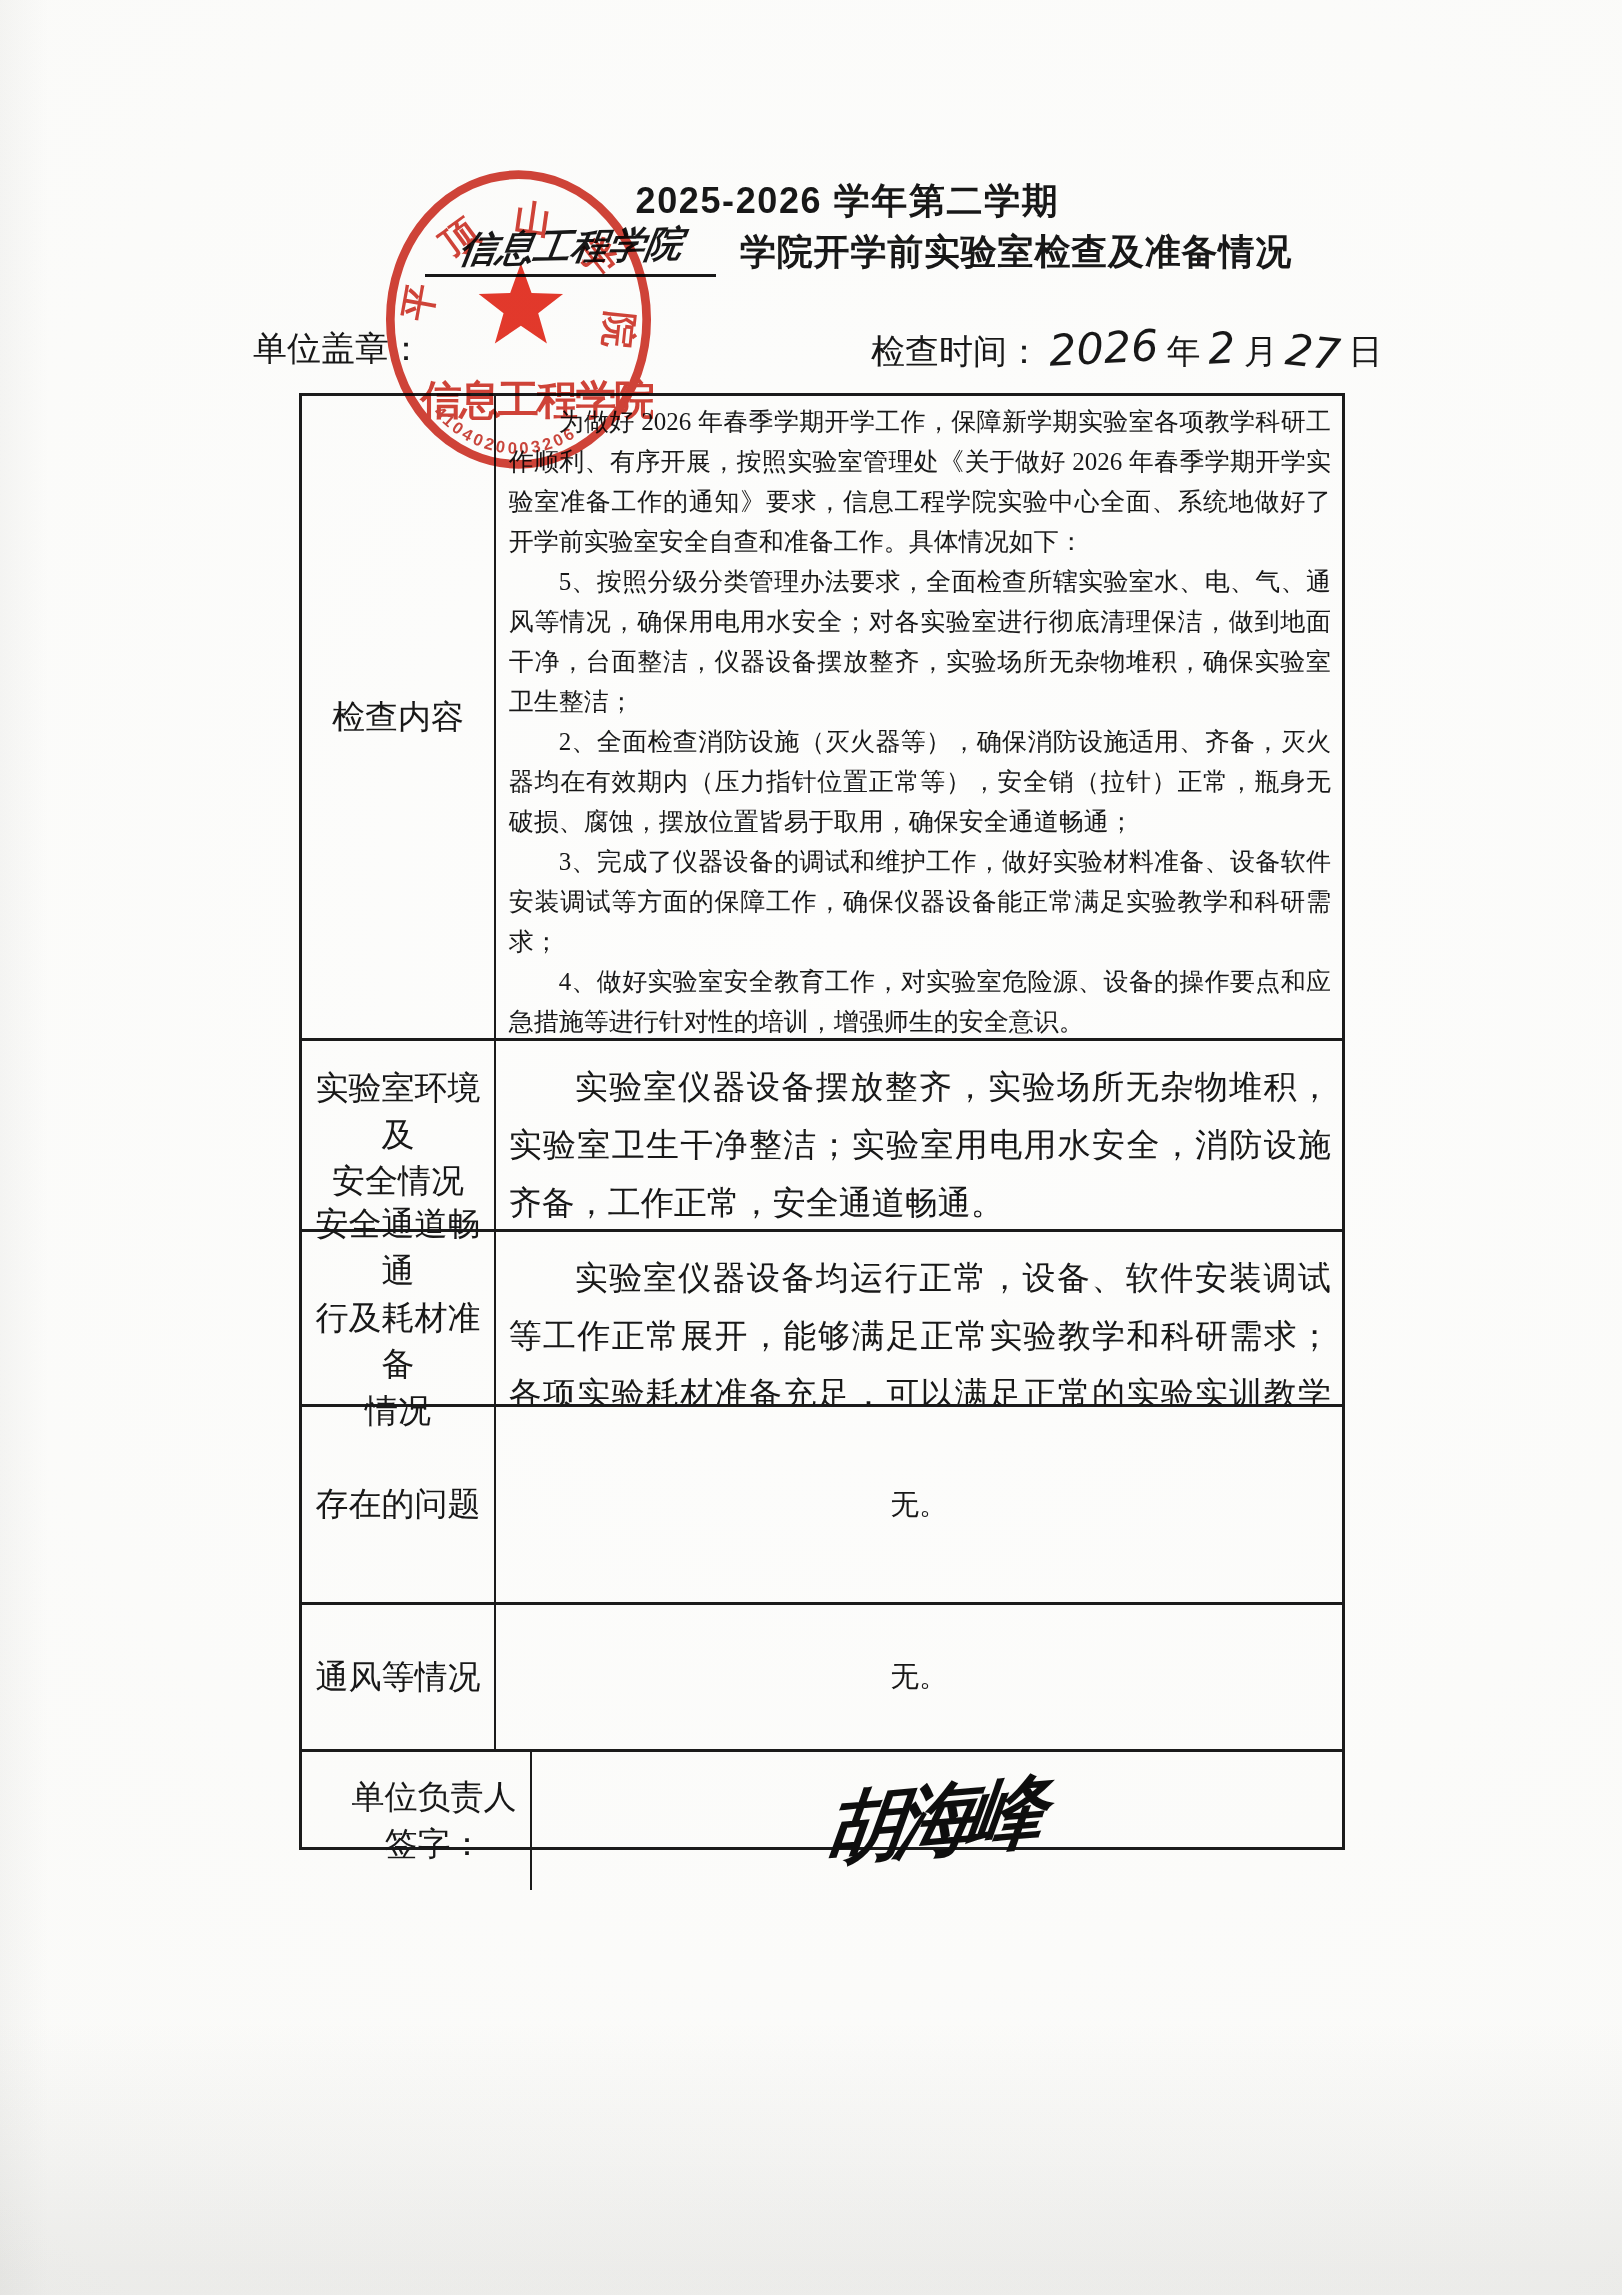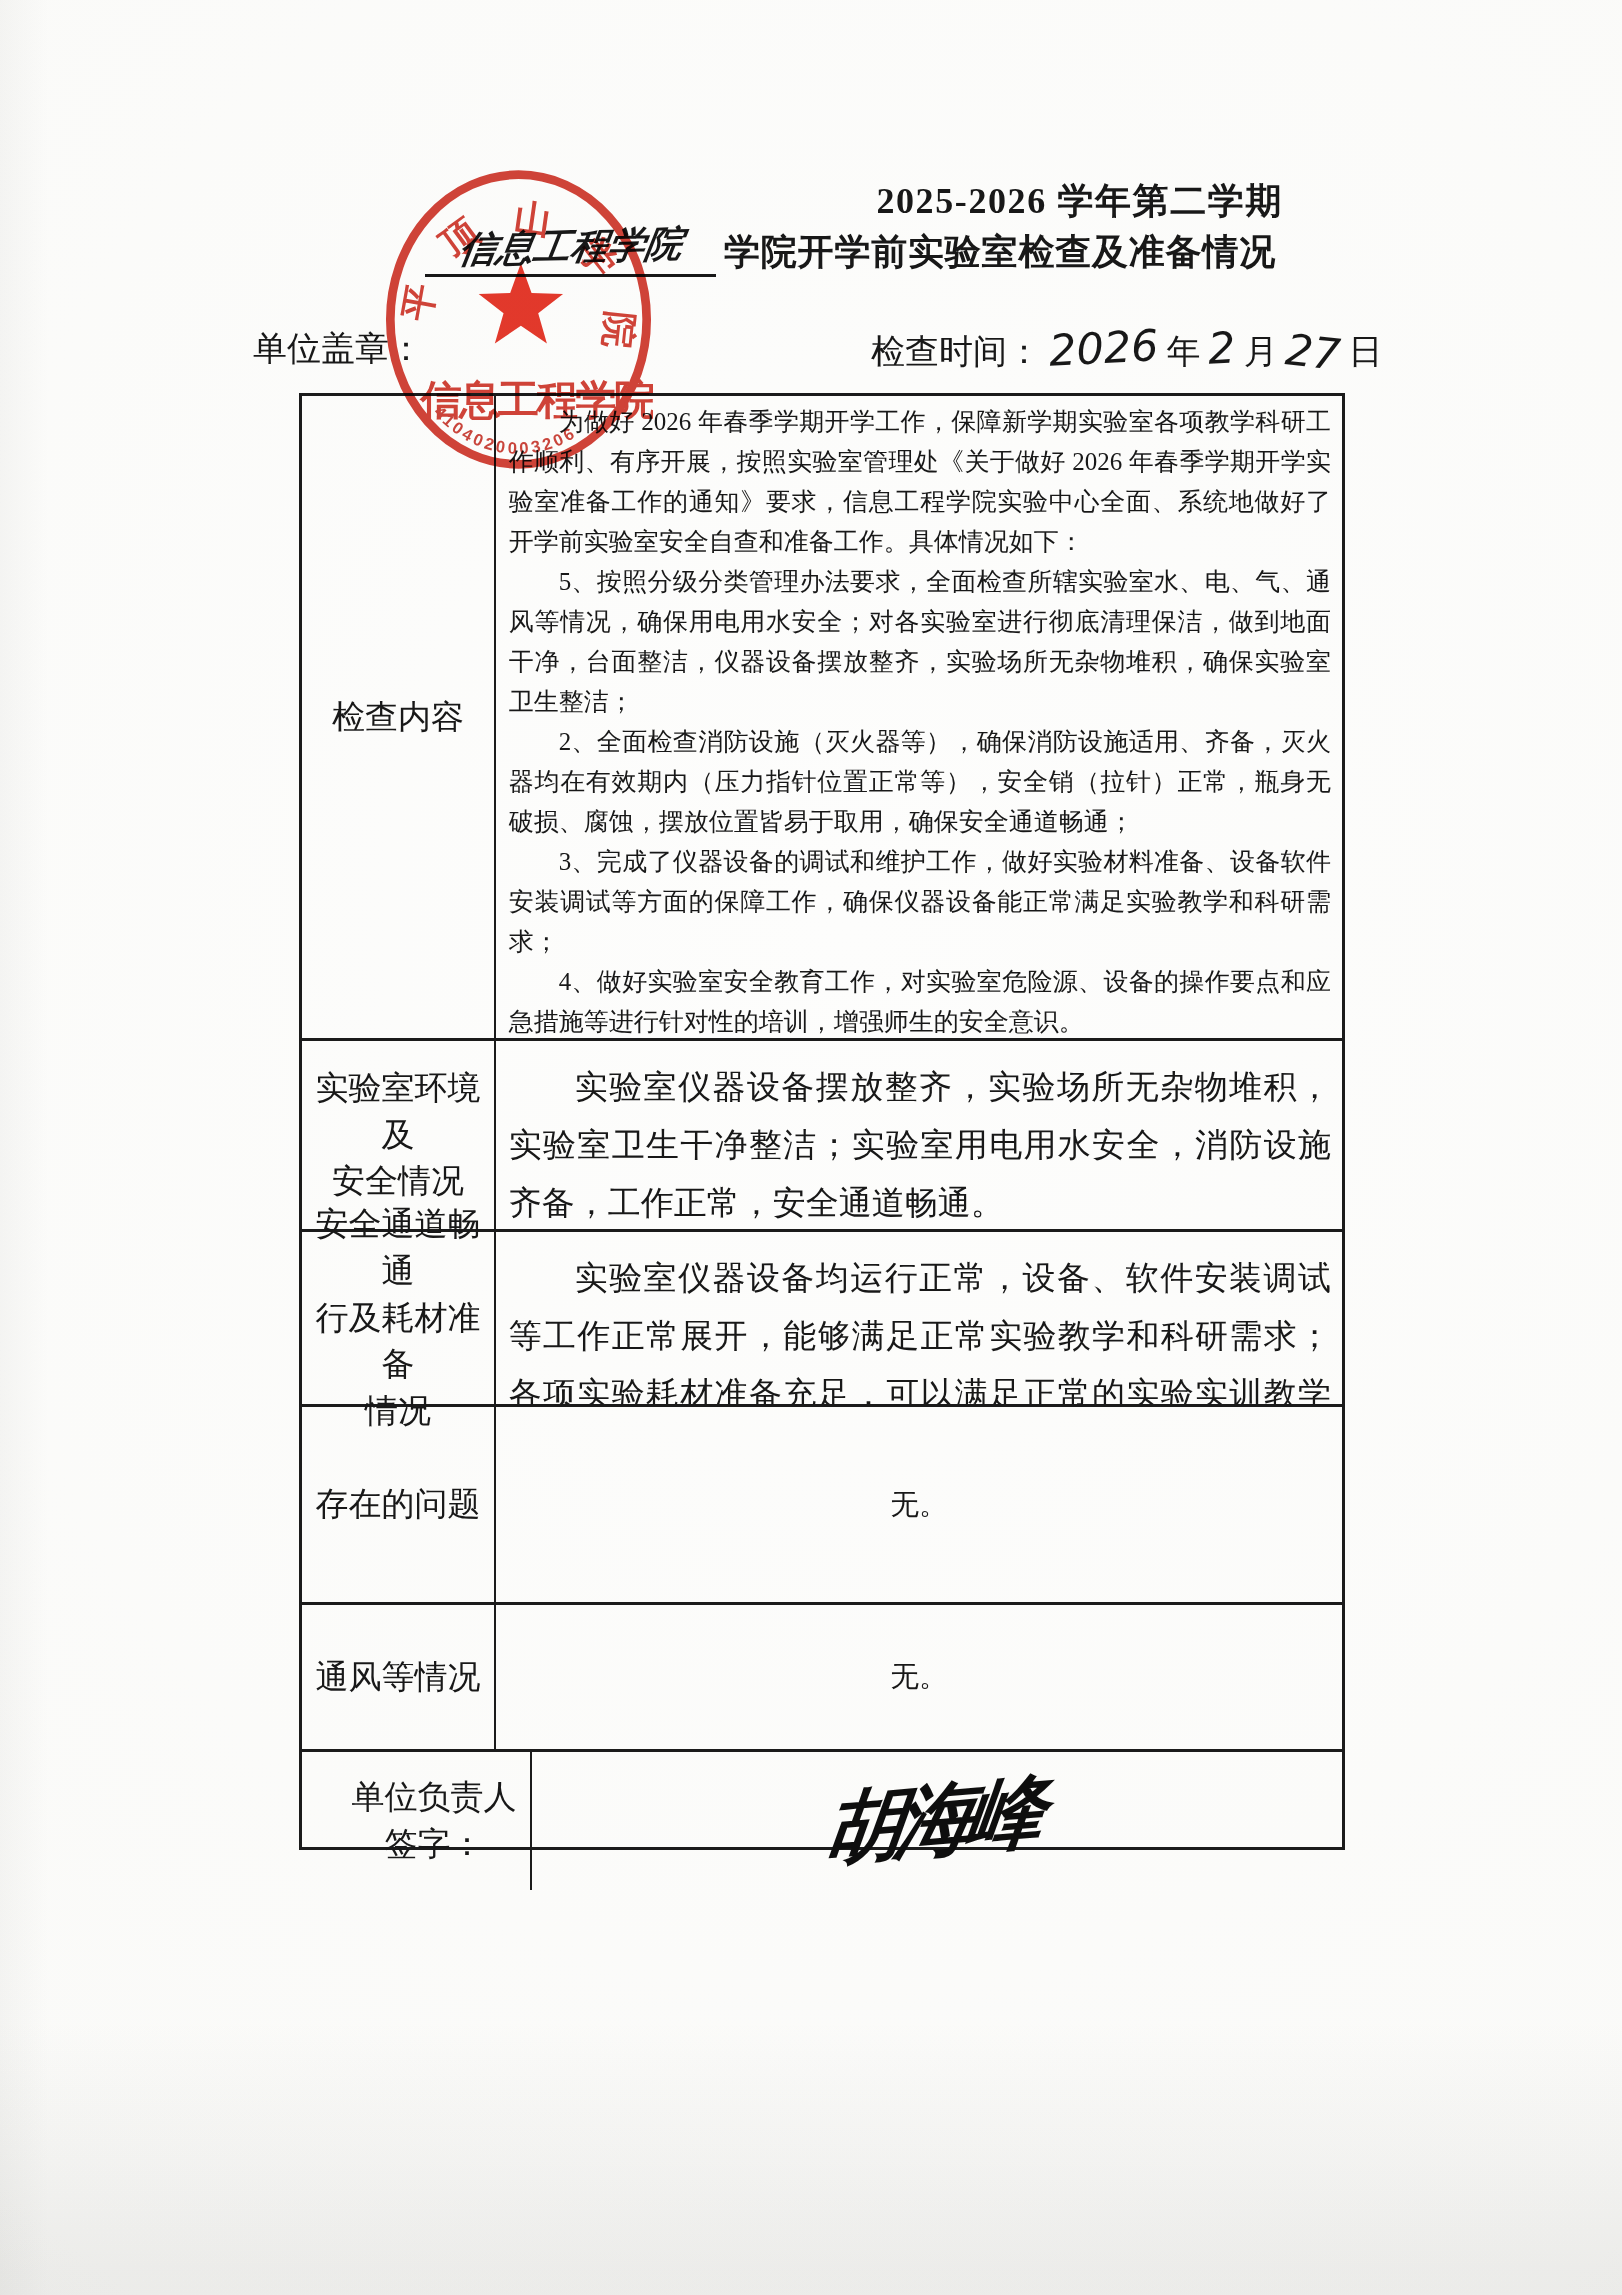--- a/index.html
+++ b/index.html
@@ -7,37 +7,37 @@
     width:1622px;height:2295px;position:relative;overflow:hidden;
     color:#181818;
     font-family:"Liberation Serif","DejaVu Serif",serif;
     background-color:#fbfbfa;
     background-image:
       linear-gradient(180deg, rgba(110,110,105,0) 88%, rgba(110,110,105,0.10) 99%),
       linear-gradient(90deg, rgba(110,110,105,0.05) 0%, rgba(110,110,105,0) 3%),
       radial-gradient(120% 100% at 52% 40%, #fdfdfc 0%, #fafaf8 70%, #f2f2f0 100%);
   }
   .title1{
-    position:absolute;left:412px;top:177px;width:871px;text-align:right;
-    font-family:Liberation Serif, serif;font-weight:700;
+    position:absolute;left:412px;top:177px;width:871px;text-align:center;
+    font-family:Liberation Sans, sans-serif;font-weight:700;
     font-size:36px;letter-spacing:1.6px;
   }
   .title2{position:absolute;left:425px;top:222px;display:flex;align-items:flex-end;}
   .hw-college{
     display:inline-block;width:291px;border-bottom:3.2px solid #181818;
     text-align:center;padding-bottom:1.6px;
   }
   .hw{
     display:inline-block;
     font-family:"DejaVu Sans",sans-serif;font-style:italic;font-weight:600;
     font-size:37px;transform:skewX(-10deg) rotate(-1.5deg);
   }
   .title2-main{
     font-family:"Liberation Sans","DejaVu Sans",sans-serif;font-weight:700;
-    font-size:36px;margin-left:8px;letter-spacing:0.8px;white-space:nowrap;
+    font-size:36px;margin-left:24px;letter-spacing:0.8px;white-space:nowrap;
   }
   .stamp-label{position:absolute;left:253px;top:326px;font-size:34px;}
   .time-line{position:absolute;left:871px;top:323px;font-size:34px;white-space:nowrap;}
   .time-line > span{vertical-align:baseline;}
   .hw-num{
     display:inline-block;font-family:"DejaVu Sans",sans-serif;font-style:italic;
     font-weight:500;font-size:43px;margin:0 8px;transform:rotate(-3deg);
   }
   .hw-day{transform:rotate(6deg) translateY(4px);}
   

